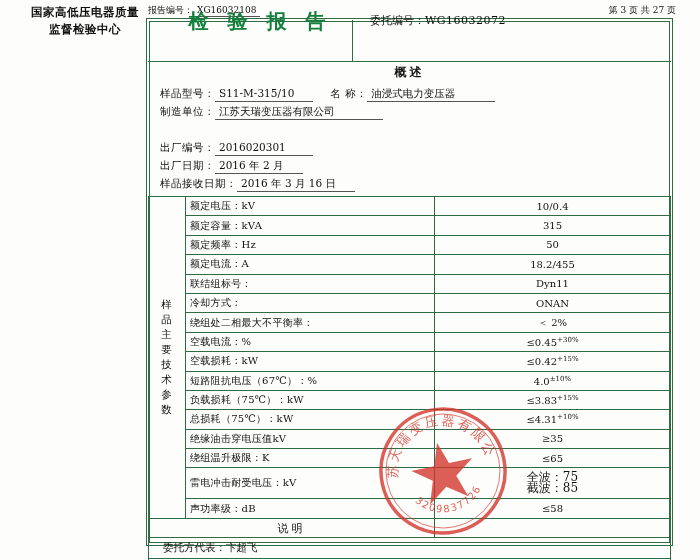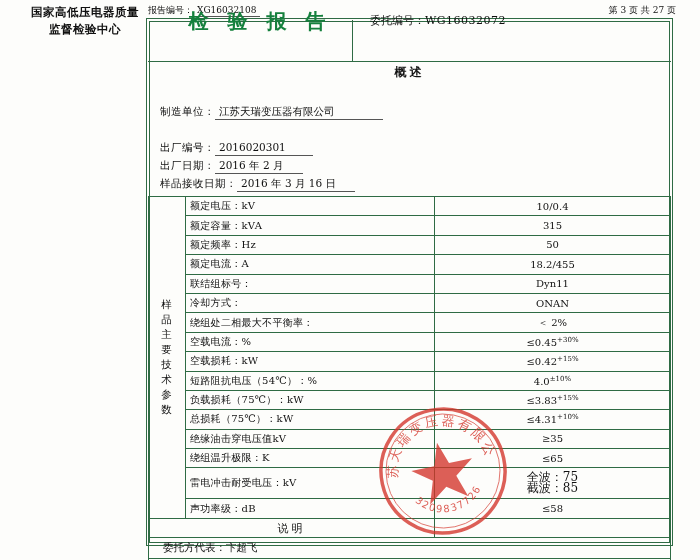--- a/index.html
+++ b/index.html
@@ -244,20 +244,24 @@
   </div>
 
   <div class="doc-title">检 验 报 告</div>
 
   <div class="entrust">
     <span>委托编号：</span><span class="val">WG16032072</span>
   </div>
 
   <div class="section-title">概述</div>
 
+  <div class="info" style="top:86px;">
+    <span class="lbl">样品型号：</span><span class="ul" style="min-width:90px;">S11-M-315/10</span>
+    <span class="lbl" style="margin-left:14px;">名 称：</span><span class="ul" style="min-width:120px;">油浸式电力变压器</span>
+  </div>
 
   <div class="info" style="top:104px;">
     <span class="lbl">制造单位：</span><span class="ul" style="min-width:160px;">江苏天瑞变压器有限公司</span>
   </div>
 
 
   <div class="info" style="top:140px;">
     <span class="lbl">出厂编号：</span><span class="ul" style="min-width:90px;">2016020301</span>
   </div>
 
@@ -311,21 +315,21 @@
       </tr>
       <tr>
         <td class="param-name">空载电流：%</td>
         <td class="param-val"><span>≤0.45</span><span class="sup">+30%</span></td>
       </tr>
       <tr>
         <td class="param-name">空载损耗：kW</td>
         <td class="param-val"><span>≤0.42</span><span class="sup">+15%</span></td>
       </tr>
       <tr>
-        <td class="param-name">短路阻抗电压（54℃）：%</td>
+        <td class="param-name">短路阻抗电压（67℃）：%</td>
         <td class="param-val"><span>4.0</span><span class="sup">±10%</span></td>
       </tr>
       <tr>
         <td class="param-name">负载损耗（75℃）：kW</td>
         <td class="param-val"><span>≤3.83</span><span class="sup">+15%</span></td>
       </tr>
       <tr>
         <td class="param-name">总损耗（75℃）：kW</td>
         <td class="param-val"><span>≤4.31</span><span class="sup">+10%</span></td>
       </tr>

